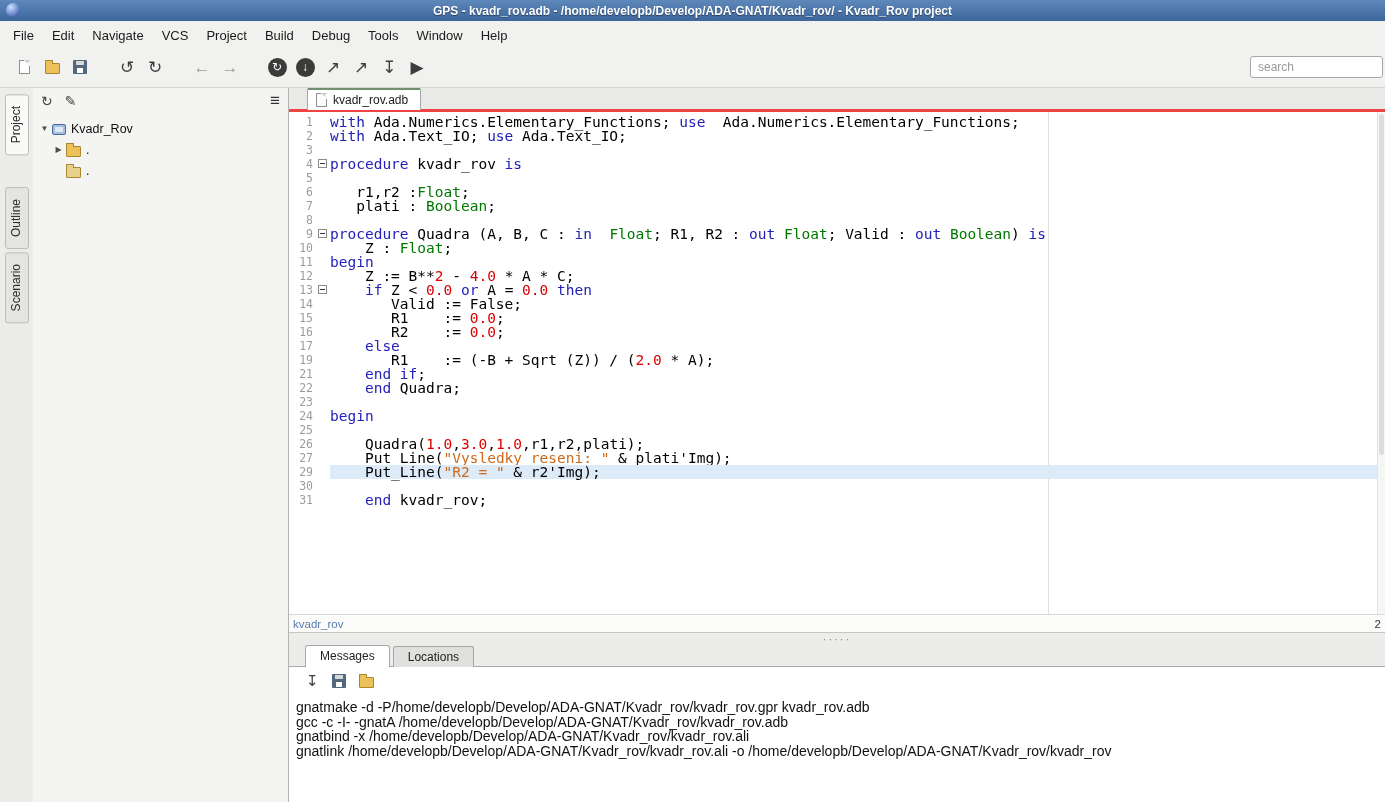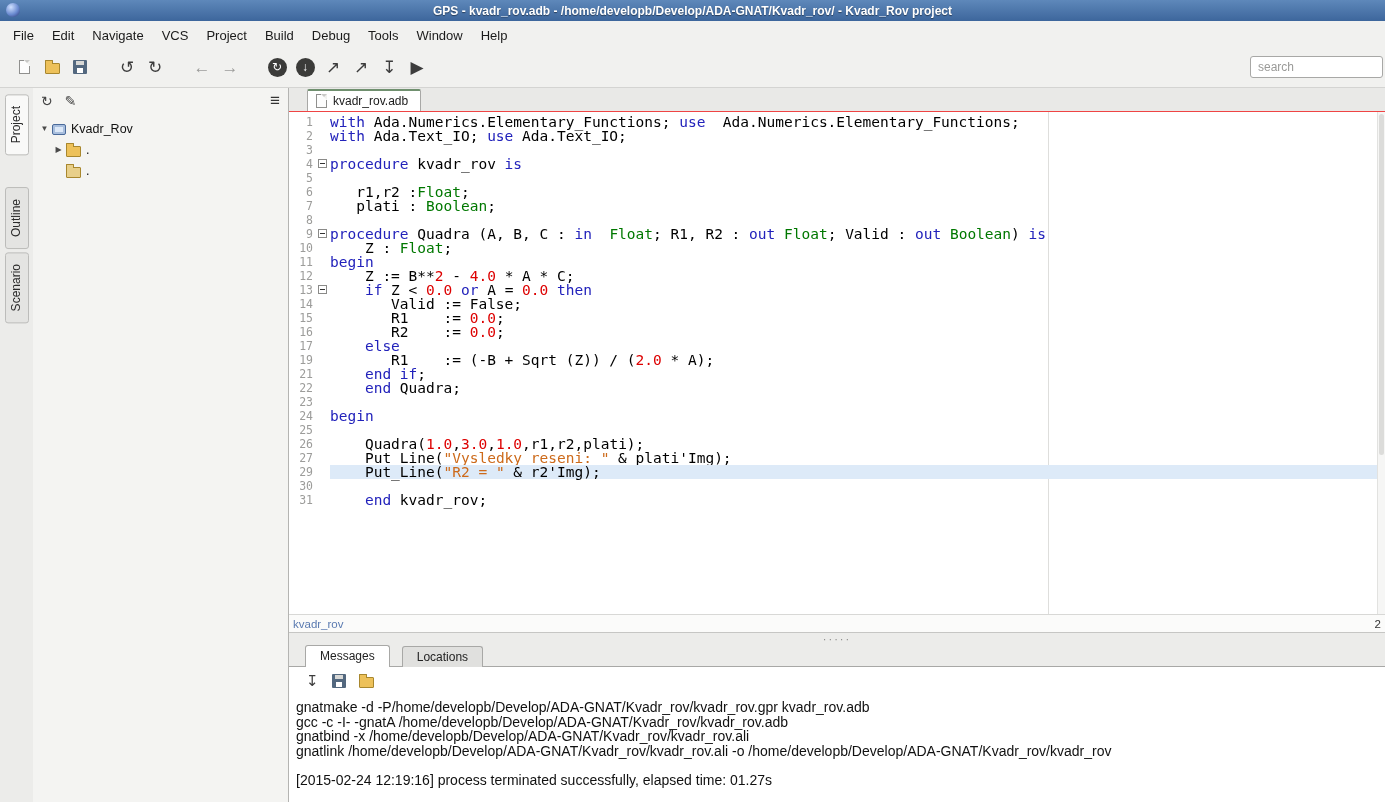--- a/index.html
+++ b/index.html
@@ -74,21 +74,21 @@
   .ico-floppy{width:14px;height:14px;background:#53687f;border-radius:1px;position:relative}
   .ico-floppy::before{content:"";position:absolute;top:1px;left:3px;right:3px;height:4px;background:#d8d8d6}
   .ico-floppy::after{content:"";position:absolute;bottom:1px;left:4px;right:4px;height:5px;background:#fff}
   .ico-project{width:14px;height:11px;background:#a8bedd;border:1px solid #4a6a9a;border-radius:2px;
     position:relative;margin-top:1px}
   .ico-project::after{content:"";position:absolute;inset:2px;background:#dce8f8}
 
   
   .editor-col{flex:1;display:flex;flex-direction:column;min-width:0;background:#fff}
   .tabbar{height:24px;background:#e9e9e7;display:flex;align-items:center;padding-left:18px;
-    border-bottom:1px solid #ef4444;flex:none}
+    border-bottom:3px solid #ef4444;flex:none}
   .etab{display:flex;align-items:center;gap:6px;background:#fff;border:1px solid #a8a8a6;border-bottom:none;
     border-top:2px solid #70906f;padding:3px 12px 3px 8px;font-size:12px;margin-bottom:-1px;
     border-radius:2px 2px 0 0;position:relative;z-index:1}
 
   .editor{flex:1;position:relative;background:#fff;overflow:hidden;
     font-family:"DejaVu Sans Mono","Liberation Mono",monospace;font-size:14.5px;line-height:14px}
   .margin-line{position:absolute;top:0;bottom:0;left:759px;width:1px;background:#dededc}
   .code{padding-top:3px;position:relative}
   .line{display:flex;height:14px}
   .gutter{width:27px;text-align:right;color:#9c9c9a;font-size:11.5px;padding-right:3px;flex:none}
@@ -111,21 +111,21 @@
   .status-right{color:#333}
 
   .splitter{height:13px;background:#ececea;border-top:1px solid #c6c6c4;display:flex;align-items:center;
     justify-content:center;color:#8a8a88;font-size:11px;letter-spacing:2px;flex:none}
 
   
   .bottom-panel{height:157px;display:flex;flex-direction:column;background:#fff;flex:none}
   .btabs{height:22px;background:#ececea;display:flex;align-items:flex-end;padding-left:16px;
     border-bottom:1px solid #a8a8a6;flex:none}
   .btab{padding:3px 14px;font-size:12px;border:1px solid #a8a8a6;border-bottom:none;
-    border-radius:3px 3px 0 0;background:#e0e0de;margin-right:12px;margin-bottom:-1px;color:#222}
+    border-radius:3px 3px 0 0;background:#e0e0de;margin-right:3px;margin-bottom:-1px;color:#222}
   .btab.active{background:#fff;padding-bottom:4px;position:relative;z-index:1}
   .btoolbar{height:27px;display:flex;align-items:center;gap:13px;padding-left:17px;background:#fff;flex:none}
   .bt-icon{font-size:15px;color:#3c3c3c;line-height:1;display:flex;align-items:center}
   .console{flex:1;font-family:Liberation Sans, sans-serif;font-size:14px;
     line-height:14.5px;padding:6px 0 0 7px;color:#111}
   .console-line{height:14.5px;white-space:pre}
 </style>
 </head>
 <body>
 
@@ -410,18 +410,17 @@
         <span class="bt-icon">
             <span class="ico ico-folder"></span>
           </span>
       </div>
       <div class="console">
           <div class="console-line">gnatmake -d -P/home/developb/Develop/ADA-GNAT/Kvadr_rov/kvadr_rov.gpr kvadr_rov.adb</div>
           <div class="console-line">gcc -c -I- -gnatA /home/developb/Develop/ADA-GNAT/Kvadr_rov/kvadr_rov.adb</div>
           <div class="console-line">gnatbind -x /home/developb/Develop/ADA-GNAT/Kvadr_rov/kvadr_rov.ali</div>
           <div class="console-line">gnatlink /home/developb/Develop/ADA-GNAT/Kvadr_rov/kvadr_rov.ali -o /home/developb/Develop/ADA-GNAT/Kvadr_rov/kvadr_rov</div>
           <div class="console-line">&nbsp;</div>
-          <div class="console-line">[2015-02-24 12:19:16] process terminated successfully, elapsed time: 01.27s</div>
         </div>
     </div>
 
   </div>
 </div>
 
 </body></html>

